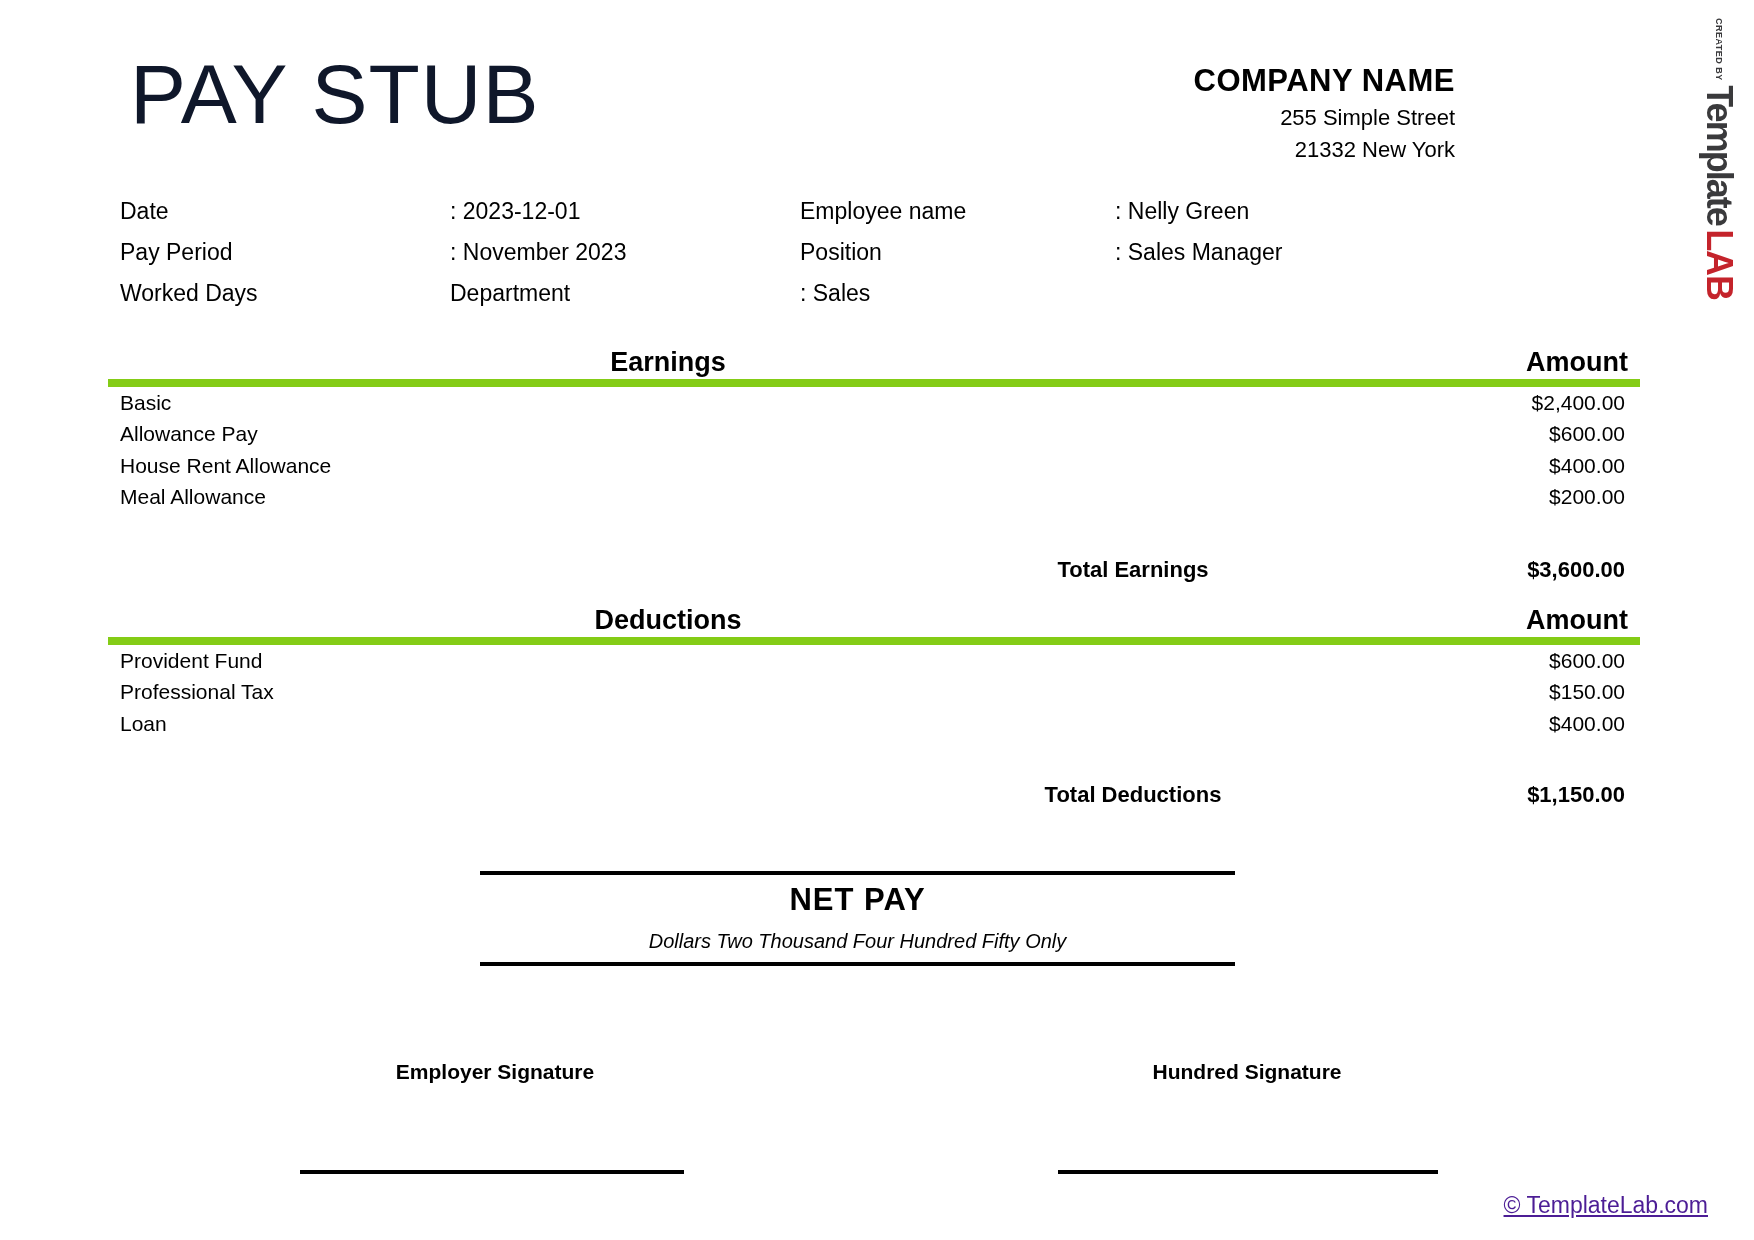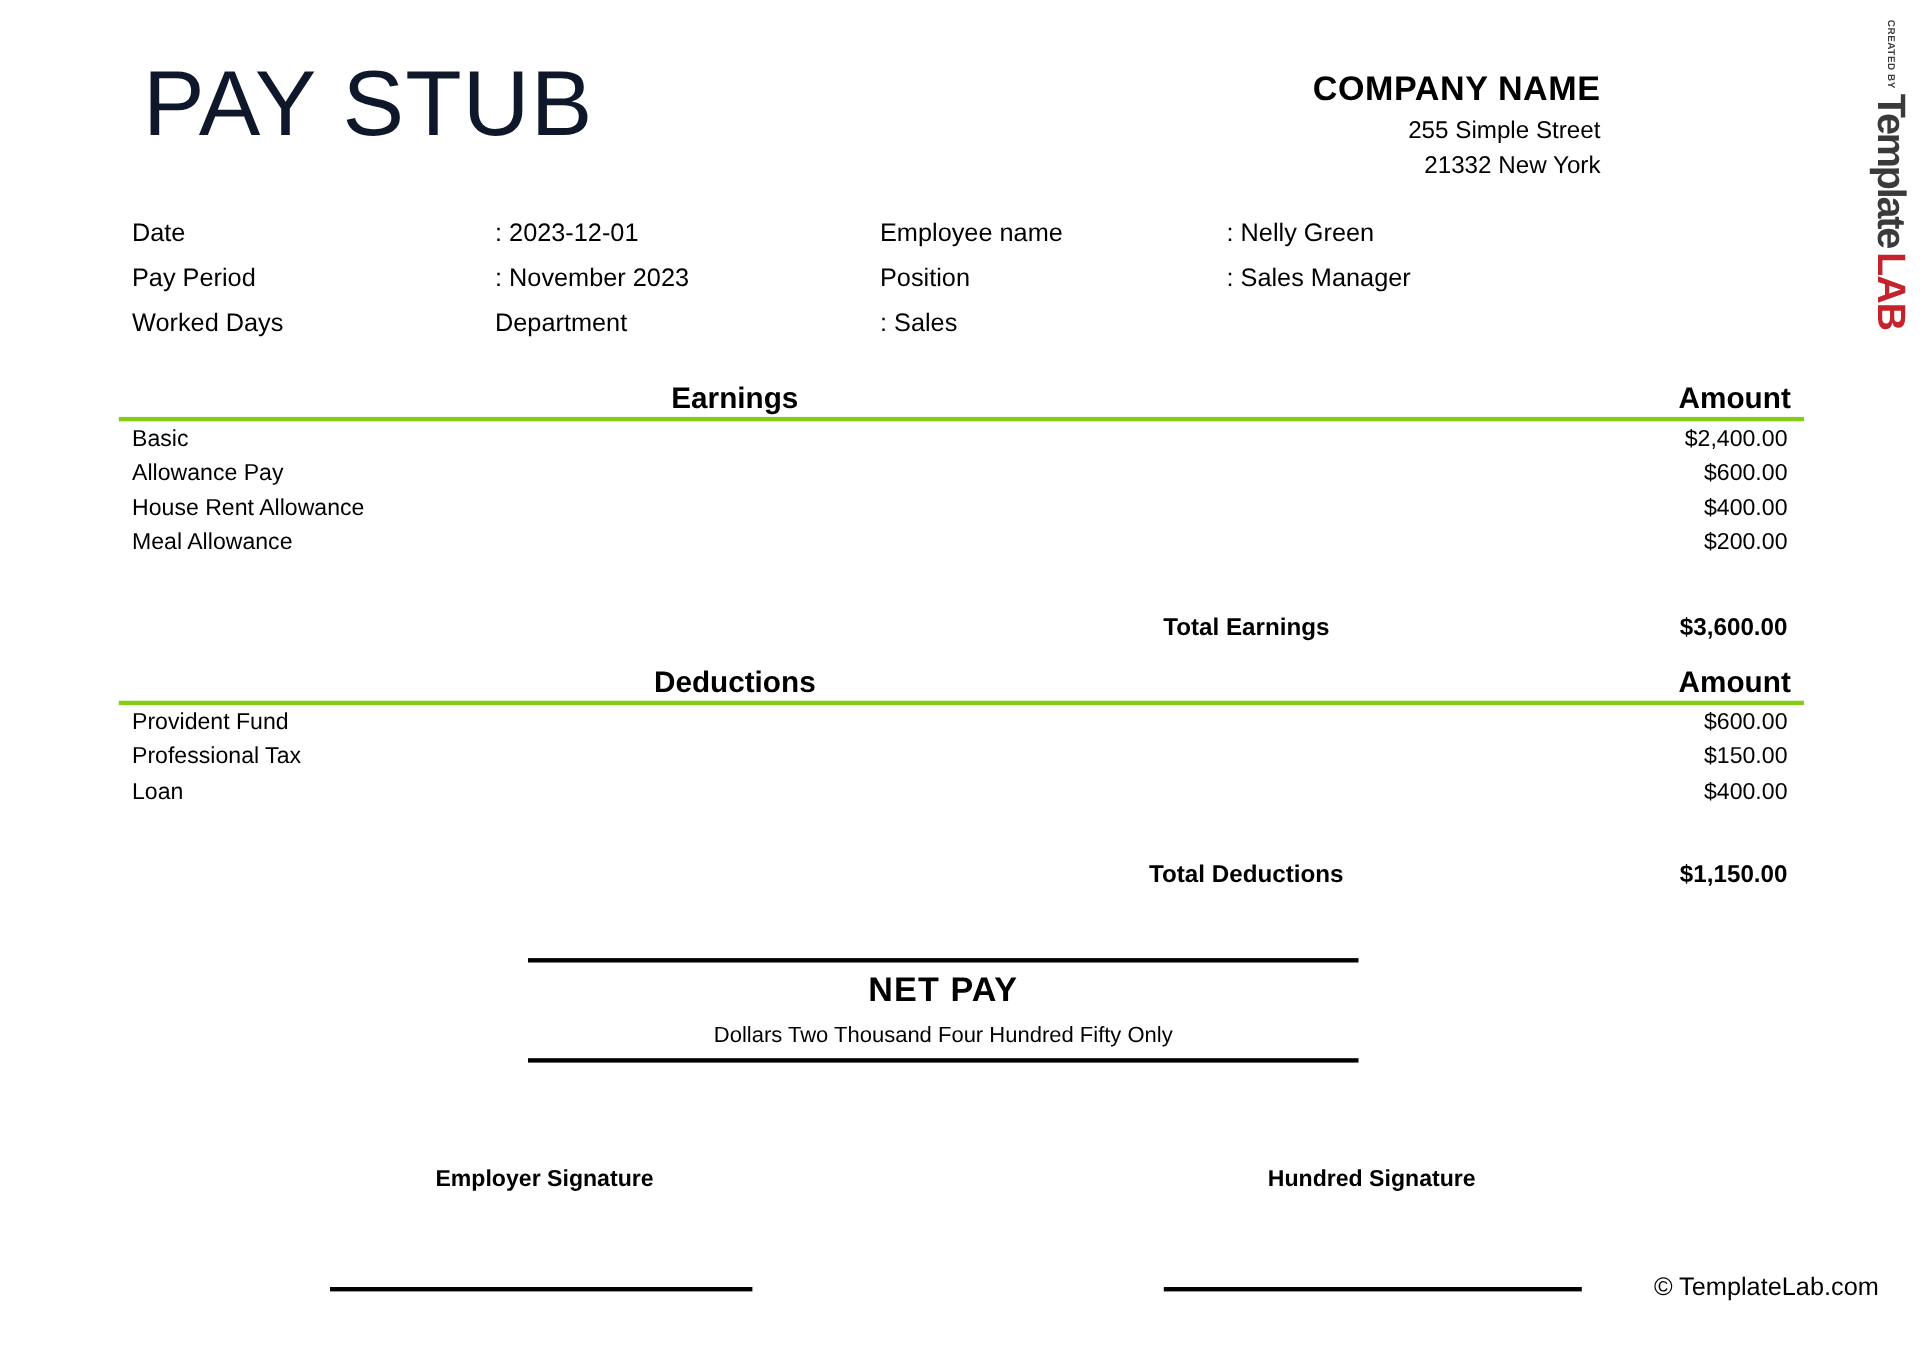--- a/index.html
+++ b/index.html
@@ -23,48 +23,48 @@
   
   .info{
     position:absolute;left:120px;top:191px;width:1335px;
     display:grid;grid-template-columns:330px 350px 315px 1fr;
     font-size:23px;line-height:41px;
   }
   
   .tbl{position:absolute;left:108px;width:1532px;}
   .tbl-earnings{top:346px;}
   .tbl-deductions{top:604px;}
-  .thead{position:relative;height:33px;border-bottom:4px solid #84cc16;}
+  .thead{position:relative;height:33px;border-bottom:8px solid #84cc16;}
   .tbl-title{position:absolute;left:360px;width:400px;text-align:center;font-size:27px;font-weight:700;line-height:33px;}
   .tbl-amount{position:absolute;right:12px;font-size:27px;font-weight:700;line-height:33px;}
   .trow{display:flex;justify-content:space-between;align-items:center;height:31.5px;padding:0 15px 0 12px;font-size:21px;}
   
   .total{position:absolute;left:108px;width:1532px;height:30px;}
   .total-earnings{top:555px;}
   .total-deductions{top:780px;}
   .total-label{position:absolute;left:875px;width:300px;text-align:center;font-size:22px;font-weight:700;line-height:30px;}
   .total-amount{position:absolute;right:15px;font-size:22px;font-weight:700;line-height:30px;}
   
   .netpay{
     position:absolute;left:480px;top:871px;width:755px;
     border-top:4px solid #000;border-bottom:4px solid #000;
     text-align:center;padding:8px 0 10px;
   }
   .netpay-title{font-size:31px;font-weight:700;letter-spacing:1px;line-height:34px;}
   .netpay-amount{font-size:28px;font-weight:700;line-height:32px;margin-top:4px;}
-  .netpay-words{font-size:20px;line-height:22px;margin-top:13px;}
+  .netpay-words{font-size:20px;line-height:22px;margin-top:13px;font-style:italic;}
   
   .sig-label{position:absolute;top:1060px;width:300px;text-align:center;font-size:21px;font-weight:700;}
   .sig-employer{left:345px;}
   .sig-employee{left:1097px;}
   .sig-line{position:absolute;top:1170px;height:4px;background:#000;}
   .sig-line-left{left:300px;width:384px;}
   .sig-line-right{left:1058px;width:380px;}
   
-  .footer-link{position:absolute;top:1156px;right:46px;font-size:23px;color:#000000;cursor:pointer;}
+  .footer-link{position:absolute;top:1192px;right:46px;font-size:23px;color:#4c1d95;text-decoration:underline;cursor:pointer;}
 </style>
 </head>
 <body>
 
 <div class="page">
 
   <h1 class="pay-title">PAY STUB</h1>
 
   <div class="company">
     <div class="company-name">COMPANY NAME</div>

